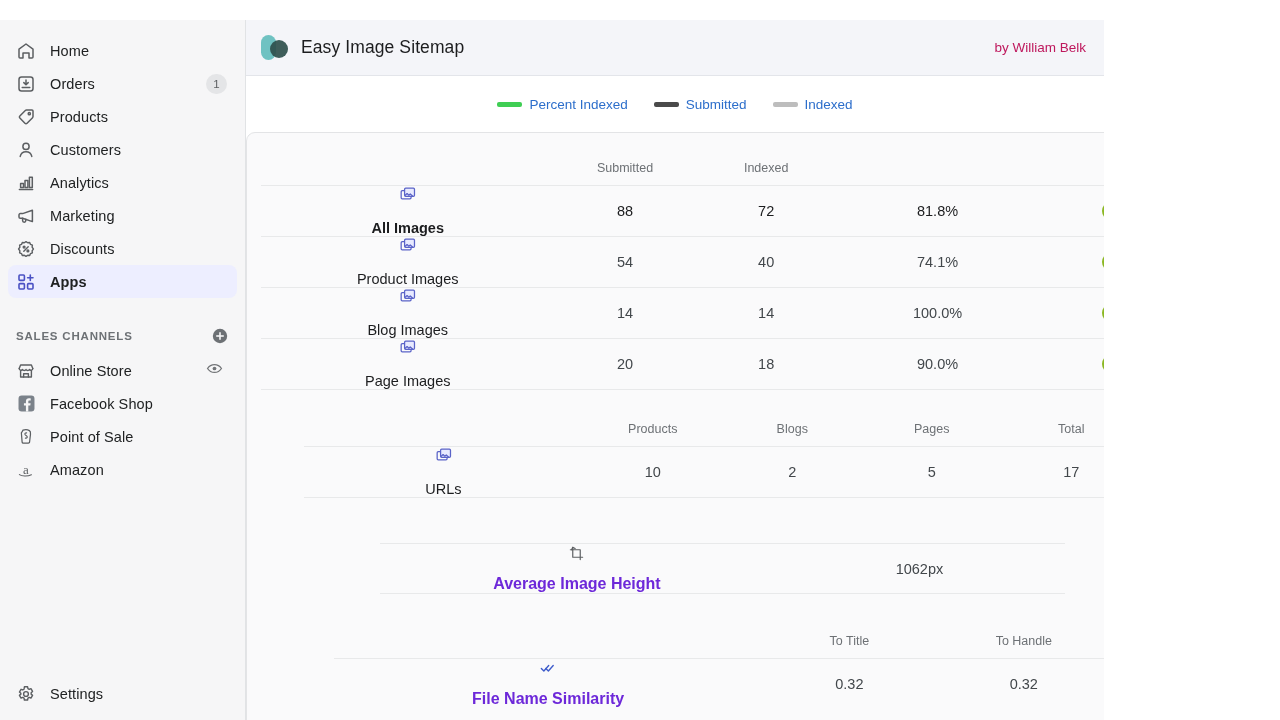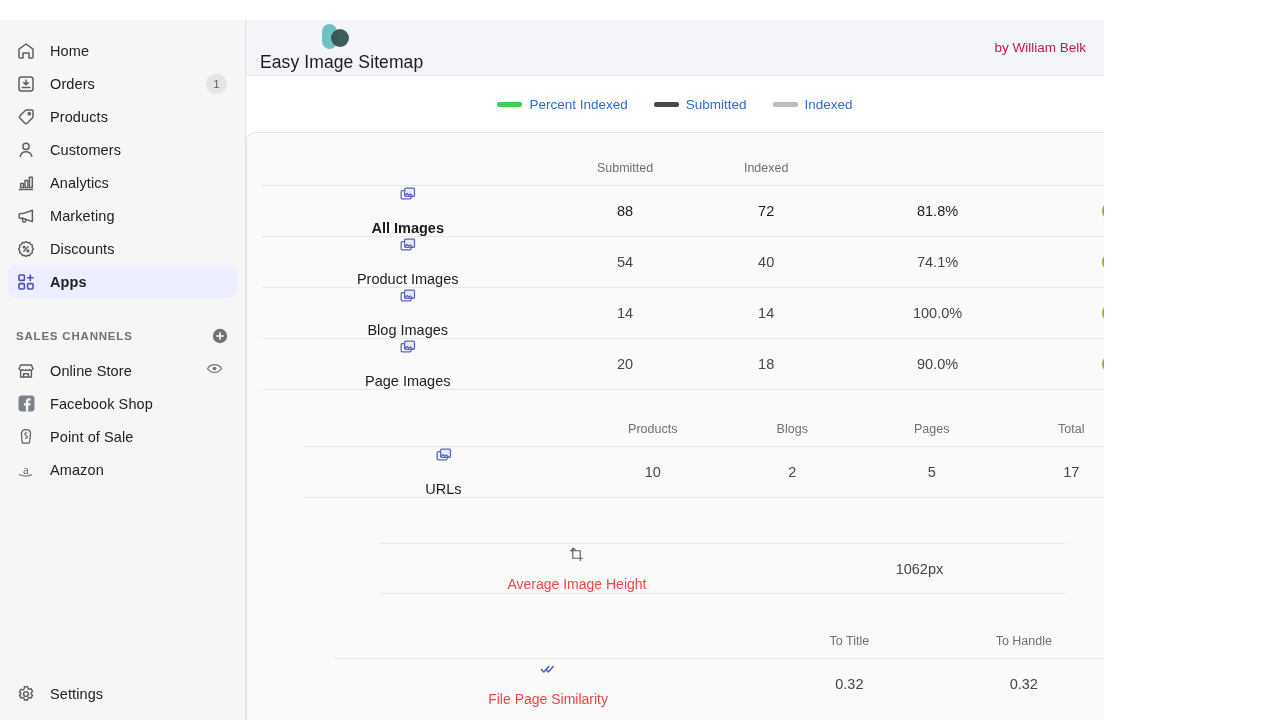--- a/index.html
+++ b/index.html
@@ -96,21 +96,21 @@
   }
   .topbar {
     height: 56px;
     flex: 0 0 56px;
     background: #f4f5f9;
     border-bottom: 1px solid #e3e5ea;
     display: flex;
     align-items: center;
     padding: 0 18px 0 14px;
   }
-  .brand { display: flex; align-items: center; flex-direction: column; }
+  .brand { display: flex; align-items: center; }
   .logo { width: 30px; height: 30px; position: relative; margin-right: 11px; flex: 0 0 30px; }
   .logo .pill {
     position: absolute; left: 1px; top: 2px;
     width: 15px; height: 25px;
     border-radius: 8px;
     background: #6fc2c2;
   }
   .logo .dot {
     position: absolute; left: 10px; top: 7px;
     width: 18px; height: 18px;
@@ -204,21 +204,21 @@
   .urls-wrap { margin: 32px 57px 0 57px; }
   .urls-tbl .c-name { width: 200px; }
   .urls-tbl .c-col  { width: 100px; }
   .urls-tbl tbody tr td { border-bottom: 1px solid #e8e9ea; }
 
   
   .stat-wrap { margin: 45px 133px 0 133px; }
   .stat-tbl td { border-top: 1px solid #e8e9ea; border-bottom: 1px solid #e8e9ea; }
   .stat-tbl .c-name { width: 230px; }
   .stat-tbl .c-val  { width: 170px; }
-  .link { color: #ef4444; font-size: 14px; }
+  .link { color: #6d28d9; font-size: 16px; font-weight: bold; }
 
   .sim-wrap { margin: 40px 87px 0 87px; }
   .sim-tbl .c-name { width: 275px; }
   .sim-tbl .c-col  { width: 112px; }
   .sim-tbl td { border-top: 1px solid #e8e9ea; border-bottom: none; }
 
   .icon-muted { color: #5c5f62; display: flex; align-items: center; }
 </style>
 </head>
 <body>
@@ -587,21 +587,21 @@
             <tbody>
               <tr>
                 <td class="name">
                   <span class="namecell">
                     <span class="icon-muted">
                       <svg width="18" height="18" viewBox="0 0 20 20" fill="none" stroke="#3e5ccb" stroke-width="1.5" stroke-linecap="round" stroke-linejoin="round">
                         <path d="M2.6 10.6 5.4 13.4 10.8 7.2"></path>
                         <path d="M7.6 10.6 10.4 13.4 15.8 7.2"></path>
                       </svg>
                     </span>
-                    <span class="link">File Page Similarity</span>
+                    <span class="link">File Name Similarity</span>
                   </span>
                 </td>
                 <td>0.32</td>
                 <td>0.32</td>
               </tr>
             </tbody>
           </table>
         </div>
 
       </div>

